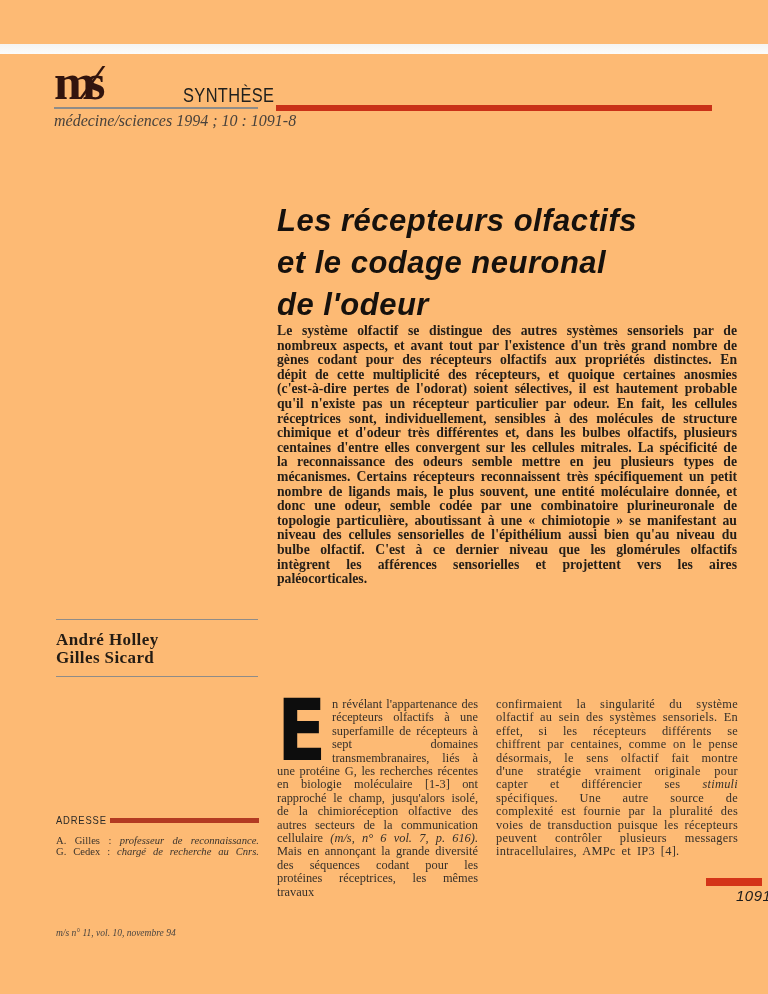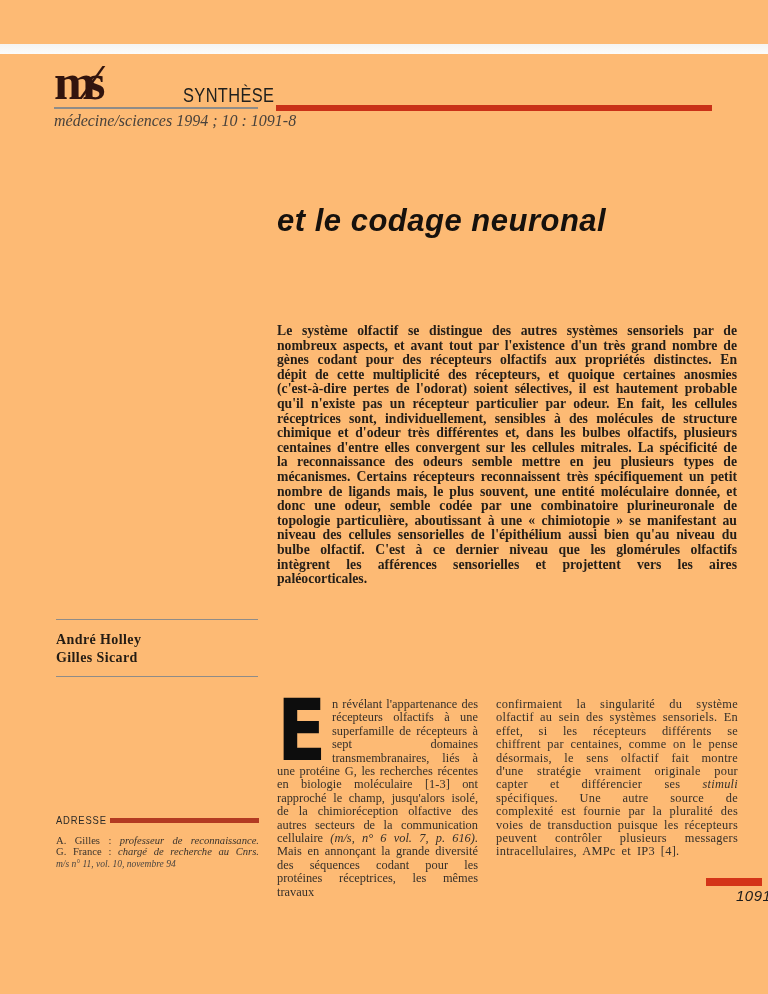--- a/index.html
+++ b/index.html
@@ -41,21 +41,21 @@
   .title{position:absolute;left:277px;top:200px;width:470px;
     font-family:"Liberation Sans",sans-serif;font-weight:bold;font-style:italic;
     font-size:31px;line-height:42px;letter-spacing:.5px;color:#16110d;}
   .abstract{position:absolute;left:277px;top:324px;width:460px;
     font-weight:bold;font-size:13.7px;line-height:14.6px;
     text-align:justify;word-spacing:1.6px;color:#241e18;}
   
   .authors{position:absolute;left:56px;top:619px;width:202px;
     border-top:1px solid var(--rule-gray);border-bottom:1px solid var(--rule-gray);
     padding:11px 0 9px 0;}
-  .author{font-weight:bold;font-size:14px;line-height:18px;
+  .author{font-weight:bold;font-size:17px;line-height:18px;
     letter-spacing:.4px;color:#241c14;}
   
   .columns{position:absolute;left:277px;top:698px;width:461px;
     display:flex;gap:18px;}
   .col{font-size:12.4px;line-height:13.4px;text-align:justify;color:#36302a;}
   .col-left{width:201px;word-spacing:1px;}
   .col-right{width:242px;word-spacing:2.6px;letter-spacing:.25px;}
   .dropcap{float:left;width:48px;height:64px;margin:1px 7px 0 0;
     font-family:"DejaVu Sans",sans-serif;font-weight:bold;
     font-size:86px;line-height:62px;color:#0d0d0d;
@@ -65,21 +65,21 @@
   .address-head{display:flex;align-items:center;}
   .address-label{font-family:"Liberation Sans",sans-serif;font-size:11.5px;
     letter-spacing:1px;color:#2a2a28;
     transform:scaleX(.82);transform-origin:left center;white-space:nowrap;}
   .address-redbar{height:5px;background:var(--address-red);flex:1;
     margin-left:-8px;}
   .address-text{margin-top:10px;font-size:10.6px;line-height:10.6px;
     color:#3a332c;text-align:justify;}
   .address-line{text-align:justify;text-align-last:justify;}
   
-  .issue-line{position:absolute;left:56px;top:859px;
+  .issue-line{position:absolute;left:56px;top:928px;
     font-style:italic;font-size:9.5px;color:#4a4540;white-space:nowrap;}
   .pageno-bar{position:absolute;left:706px;top:878px;width:56px;height:8px;
     background:var(--pageno-red);}
   .pageno{position:absolute;left:736px;top:887px;
     font-family:"Liberation Sans",sans-serif;font-size:15px;
     letter-spacing:.5px;color:#1d1c1b;font-style:italic;}
 </style>
 </head>
 <body>
 
@@ -87,21 +87,23 @@
 
   <div class="band"></div>
 
   <div class="logo"><span>m</span><span class="slash">⁄</span><span>s</span></div>
   <div class="logo-rule"></div>
   <div class="synthese">SYNTHÈSE</div>
   <div class="header-redbar"></div>
   <div class="citation">médecine/sciences 1994 ; 10 : 1091-8</div>
 
   <h1 class="title">
+    <div>Les récepteurs olfactifs</div>
     <div>et le codage neuronal</div>
+    <div>de l'odeur</div>
   </h1>
 
   <p class="abstract">Le système olfactif se distingue des autres systèmes sensoriels par de nombreux aspects, et avant tout par l'existence d'un très grand nombre de gènes codant pour des récepteurs olfactifs aux propriétés distinctes. En dépit de cette multiplicité des récepteurs, et quoique certaines anosmies (c'est-à-dire pertes de l'odorat) soient sélectives, il est hautement probable qu'il n'existe pas un récepteur particulier par odeur. En fait, les cellules réceptrices sont, individuellement, sensibles à des molécules de structure chimique et d'odeur très différentes et, dans les bulbes olfactifs, plusieurs centaines d'entre elles convergent sur les cellules mitrales. La spécificité de la reconnaissance des odeurs semble mettre en jeu plusieurs types de mécanismes. Certains récepteurs reconnaissent très spécifiquement un petit nombre de ligands mais, le plus souvent, une entité moléculaire donnée, et donc une odeur, semble codée par une combinatoire plurineuronale de topologie particulière, aboutissant à une « chimiotopie » se manifestant au niveau des cellules sensorielles de l'épithélium aussi bien qu'au niveau du bulbe olfactif. C'est à ce dernier niveau que les glomérules olfactifs intègrent les afférences sensorielles et projettent vers les aires paléocorticales.</p>
 
   <div class="authors">
     <div class="author">André Holley</div>
     <div class="author">Gilles Sicard</div>
   </div>
 
   <div class="columns">
@@ -113,21 +115,21 @@
     </div>
   </div>
 
   <div class="address">
     <div class="address-head">
       <span class="address-label">ADRESSE</span>
       <span class="address-redbar"></span>
     </div>
     <div class="address-text">
       <div class="address-line"><span>A. Gilles : </span><i>professeur de reconnaissance.</i></div>
-      <div class="address-line"><span>G. France : </span><i>chargé de recherche au Cnrs.</i></div>
+      <div class="address-line"><span>G. Cedex : </span><i>chargé de recherche au Cnrs.</i></div>
     </div>
   </div>
 
   <div class="issue-line">m/s n° 11, vol. 10, novembre 94</div>
   <div class="pageno-bar"></div>
   <div class="pageno">1091</div>
 
 </div>
 
 </body></html>

